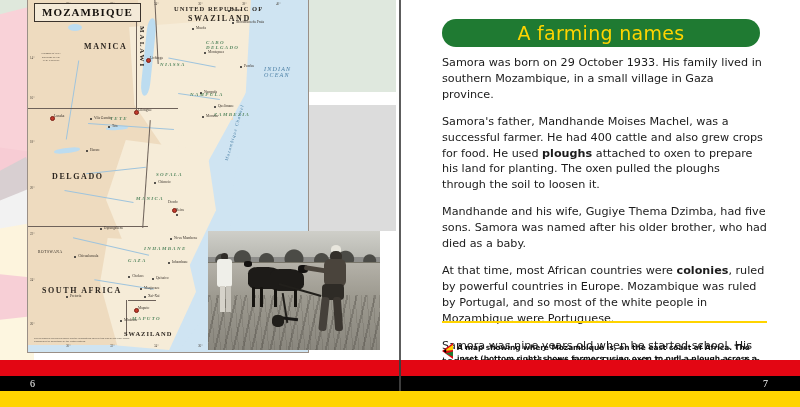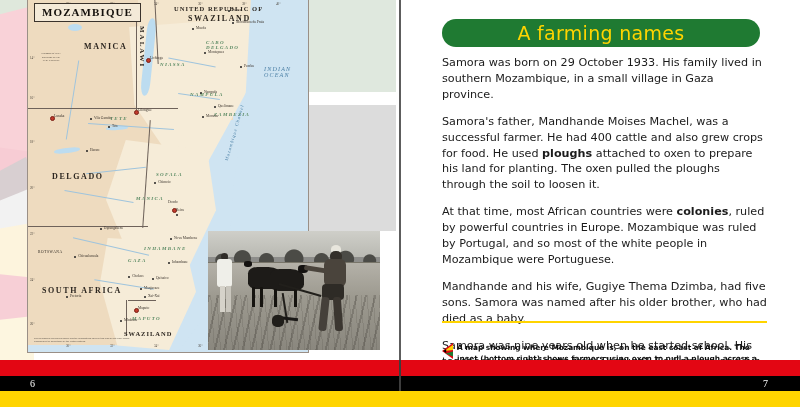--- a/index.html
+++ b/index.html
@@ -313,22 +313,22 @@
 
   <div id="right-page">
 
     <div id="chapter-title">
       <span>A farming names</span>
     </div>
 
     <div id="body-copy">
       <p>Samora was born on 29 October 1933.  His family lived in southern Mozambique, in a small village in Gaza province.</p>
       <p>Samora's father, Mandhande Moises Machel, was a successful farmer.  He had 400 cattle and also grew crops for food.  He used <b>ploughs</b> attached to oxen to prepare his land for planting.  The oxen pulled the ploughs through the soil to loosen it.</p>
+      <p>Mandhande and his wife, Gugiye Thema Dzimba, had five sons.  Samora was named after his older brother, who had died as a baby.</p>
       <p>At that time, most African countries were <b>colonies</b>, ruled by powerful countries in Europe.  Mozambique was ruled by Portugal, and so most of the white people in Mozambique were Portuguese.</p>
-      <p>Mandhande and his wife, Gugiye Thema Dzimba, had five sons.  Samora was named after his older brother, who had died as a baby.</p>
       <p>Samora was nine years old when he started school.  His teachers were <b>priests</b> from Portugal.  So Samora and his schoolfriends grew up speaking Portuguese.  They did not learn anything about their own history.  They learnt only about the history of Portugal.</p>
     </div>
 
     <div id="caption-rule"></div>
 
     <div id="caption">
       <svg id="caption-icon" viewBox="0 0 11 16">
         <polygon points="0,8 11,0 11,16" fill="#e30613"></polygon>
         <polygon points="2.2,8 11,1.8 11,7" fill="#ffd400"></polygon>
         <polygon points="3.4,10.5 11,8.4 11,13.4" fill="#1f7a32"></polygon>

